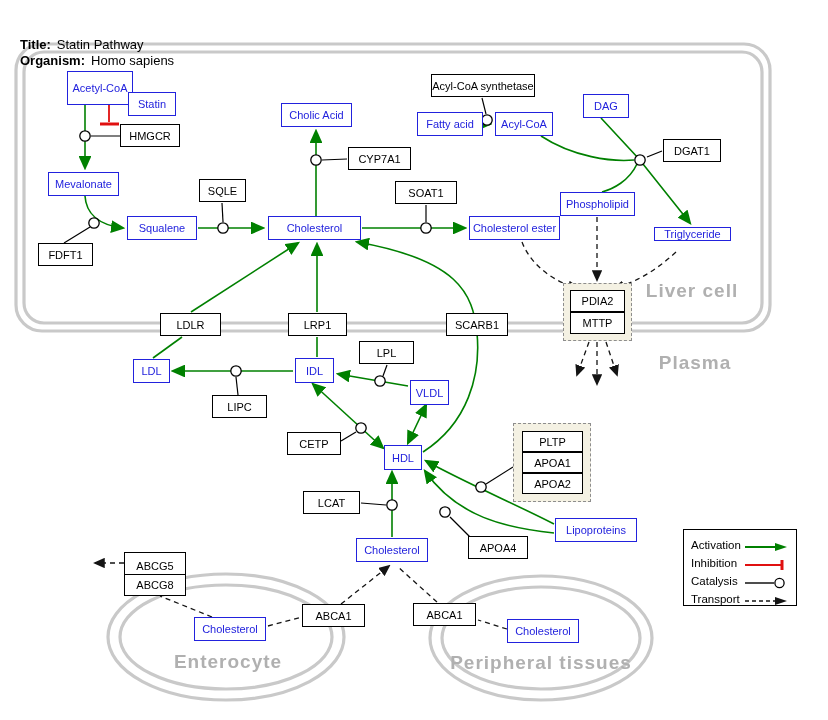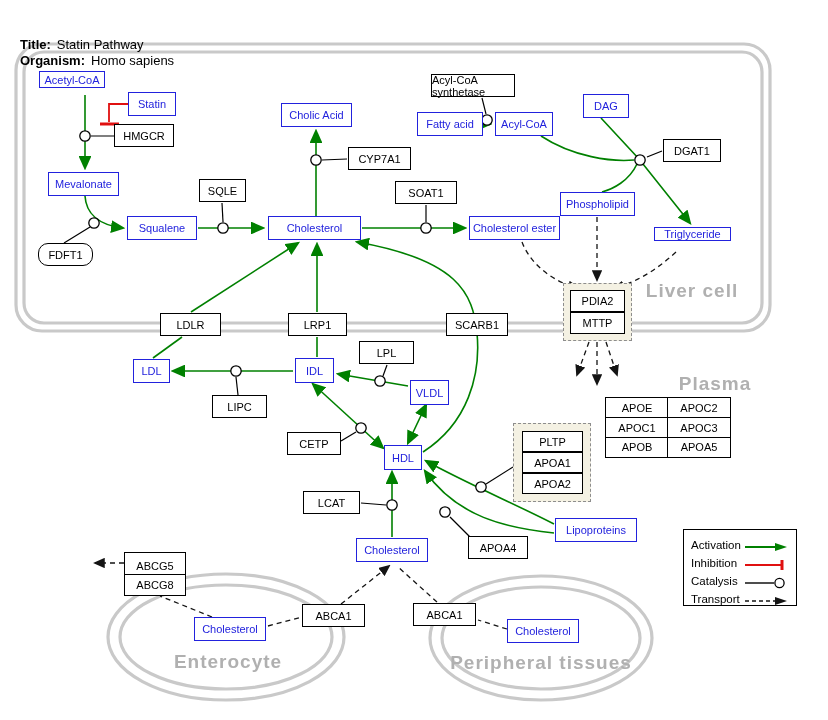--- a/index.html
+++ b/index.html
@@ -129,74 +129,66 @@
         <path d="M124,563 L95,563" class="e-trans" marker-end="url(#m-trans)"></path>
         <path d="M212,617 L160,596" class="e-trans"></path>
         <path d="M268,626 L302,617" class="e-trans"></path>
         <path d="M341,604 L389,566" class="e-trans" marker-end="url(#m-trans)"></path>
         <path d="M437,602 L397,566" class="e-trans"></path>
         <path d="M507,629 L478,620" class="e-trans"></path>
       </g>
   </svg>
 
   <div id="node-layer">
-      <div class="node metabolite" style="left: 39px; top: 71px; width: 66px; height: 17px;">Acetyl-CoA</div>
+      <div class="node metabolite" style="left: 67px; top: 71px; width: 66px; height: 34px;">Acetyl-CoA</div>
       <div class="node metabolite" style="left: 128px; top: 92px; width: 48px; height: 24px;">Statin</div>
       <div class="node metabolite" style="left: 48px; top: 172px; width: 71px; height: 24px;">Mevalonate</div>
       <div class="node metabolite" style="left: 127px; top: 216px; width: 70px; height: 24px;">Squalene</div>
       <div class="node metabolite" style="left: 268px; top: 216px; width: 93px; height: 24px;">Cholesterol</div>
       <div class="node metabolite" style="left: 281px; top: 103px; width: 71px; height: 24px;">Cholic Acid</div>
       <div class="node metabolite" style="left: 469px; top: 216px; width: 91px; height: 24px;">Cholesterol ester</div>
       <div class="node metabolite" style="left: 417px; top: 112px; width: 66px; height: 24px;">Fatty acid</div>
       <div class="node metabolite" style="left: 495px; top: 112px; width: 58px; height: 24px;">Acyl-CoA</div>
       <div class="node metabolite" style="left: 583px; top: 94px; width: 46px; height: 24px;">DAG</div>
       <div class="node metabolite" style="left: 560px; top: 192px; width: 75px; height: 24px;">Phospholipid</div>
       <div class="node metabolite" style="left: 654px; top: 227px; width: 77px; height: 14px;">Triglyceride</div>
       <div class="node metabolite" style="left: 133px; top: 359px; width: 37px; height: 24px;">LDL</div>
       <div class="node metabolite" style="left: 295px; top: 358px; width: 39px; height: 25px;">IDL</div>
       <div class="node metabolite" style="left: 410px; top: 380px; width: 39px; height: 25px;">VLDL</div>
       <div class="node metabolite" style="left: 384px; top: 445px; width: 38px; height: 25px;">HDL</div>
       <div class="node metabolite" style="left: 555px; top: 518px; width: 82px; height: 24px;">Lipoproteins</div>
       <div class="node metabolite" style="left: 356px; top: 538px; width: 72px; height: 24px;">Cholesterol</div>
       <div class="node metabolite" style="left: 194px; top: 617px; width: 72px; height: 24px;">Cholesterol</div>
       <div class="node metabolite" style="left: 507px; top: 619px; width: 72px; height: 24px;">Cholesterol</div>
-      <div class="node gene" style="left: 114px; top: 124px; width: 60px; height: 23px;">HMGCR</div>
+      <div class="node gene" style="left: 120px; top: 124px; width: 60px; height: 23px;">HMGCR</div>
       <div class="node gene" style="left: 199px; top: 179px; width: 47px; height: 23px;">SQLE</div>
-      <div class="node gene" style="left: 38px; top: 243px; width: 55px; height: 23px; border-radius: 10px;">FDFT1</div>
+      <div class="node gene" style="left: 38px; top: 243px; width: 55px; height: 23px;">FDFT1</div>
       <div class="node gene" style="left: 348px; top: 147px; width: 63px; height: 23px;">CYP7A1</div>
       <div class="node gene" style="left: 395px; top: 181px; width: 62px; height: 23px;">SOAT1</div>
-      <div class="node gene" style="left: 431px; top: 74px; width: 84px; height: 23px;">Acyl-CoA synthetase</div>
+      <div class="node gene" style="left: 431px; top: 74px; width: 104px; height: 23px;">Acyl-CoA synthetase</div>
       <div class="node gene" style="left: 663px; top: 139px; width: 58px; height: 23px;">DGAT1</div>
       <div class="node gene" style="left: 160px; top: 313px; width: 61px; height: 23px;">LDLR</div>
       <div class="node gene" style="left: 288px; top: 313px; width: 59px; height: 23px;">LRP1</div>
       <div class="node gene" style="left: 446px; top: 313px; width: 62px; height: 23px;">SCARB1</div>
       <div class="node gene" style="left: 359px; top: 341px; width: 55px; height: 23px;">LPL</div>
       <div class="node gene" style="left: 212px; top: 395px; width: 55px; height: 23px;">LIPC</div>
       <div class="node gene" style="left: 287px; top: 432px; width: 54px; height: 23px;">CETP</div>
       <div class="node gene" style="left: 303px; top: 491px; width: 57px; height: 23px;">LCAT</div>
       <div class="node gene" style="left: 468px; top: 536px; width: 60px; height: 23px;">APOA4</div>
       <div class="node gene" style="left: 124px; top: 552px; width: 62px; height: 28px;">ABCG5</div>
       <div class="node gene" style="left: 124px; top: 574px; width: 62px; height: 22px;">ABCG8</div>
       <div class="node gene" style="left: 302px; top: 604px; width: 63px; height: 23px;">ABCA1</div>
       <div class="node gene" style="left: 413px; top: 603px; width: 63px; height: 23px;">ABCA1</div>
       <div class="node gene" style="left: 570px; top: 290px; width: 55px; height: 22px;">PDIA2</div>
       <div class="node gene" style="left: 570px; top: 312px; width: 55px; height: 22px;">MTTP</div>
       <div class="node gene" style="left: 522px; top: 431px; width: 61px; height: 21px;">PLTP</div>
       <div class="node gene" style="left: 522px; top: 452px; width: 61px; height: 21px;">APOA1</div>
       <div class="node gene" style="left: 522px; top: 473px; width: 61px; height: 21px;">APOA2</div>
     </div>
 
-  <div id="apo-table" style="left: 606px; top: 398px;">
-      <div class="apo-cell">APOE</div>
-      <div class="apo-cell">APOC2</div>
-      <div class="apo-cell">APOC1</div>
-      <div class="apo-cell">APOC3</div>
-      <div class="apo-cell">APOB</div>
-      <div class="apo-cell">APOA5</div>
-    </div>
 
   <div id="legend" style="left: 683px; top: 529px; width: 114px; height: 77px;">
       <div class="leg-row">
         <span class="leg-label">Activation</span>
         <span class="leg-sample"><svg width="46" height="12" viewBox="0 0 46 12">
             <path d="M2,6 H32" stroke="#008000" stroke-width="2" fill="none"></path>
             <path d="M32,2 L44,6 L32,10 z" fill="#008000"></path>
           </svg></span>
       </div>
       <div class="leg-row">
@@ -216,18 +208,18 @@
       <div class="leg-row">
         <span class="leg-label">Transport</span>
         <span class="leg-sample"><svg width="46" height="12" viewBox="0 0 46 12">
             <path d="M2,6 H32" stroke="#141414" stroke-width="1.4" stroke-dasharray="4 3" fill="none"></path>
             <path d="M32,2 L44,6 L32,10 z" fill="#141414"></path>
           </svg></span>
       </div>
     </div>
 
 <div class="comp-label" style="left: 692px; top: 291px;">Liver cell</div>
-    <div class="comp-label" style="left: 695px; top: 384px; margin-left: 20px;">Plasma</div>
+    <div class="comp-label" style="left: 695px; top: 363px;">Plasma</div>
     <div class="comp-label" style="left: 228px; top: 662px;">Enterocyte</div>
     <div class="comp-label" style="left: 541px; top: 663px;">Peripheral tissues</div>
     <div class="complex" style="left: 563px; top: 283px; width: 69px; height: 58px;"></div>
     <div class="complex" style="left: 513px; top: 423px; width: 78px; height: 79px;"></div>
   </div>
 
 </body></html>

